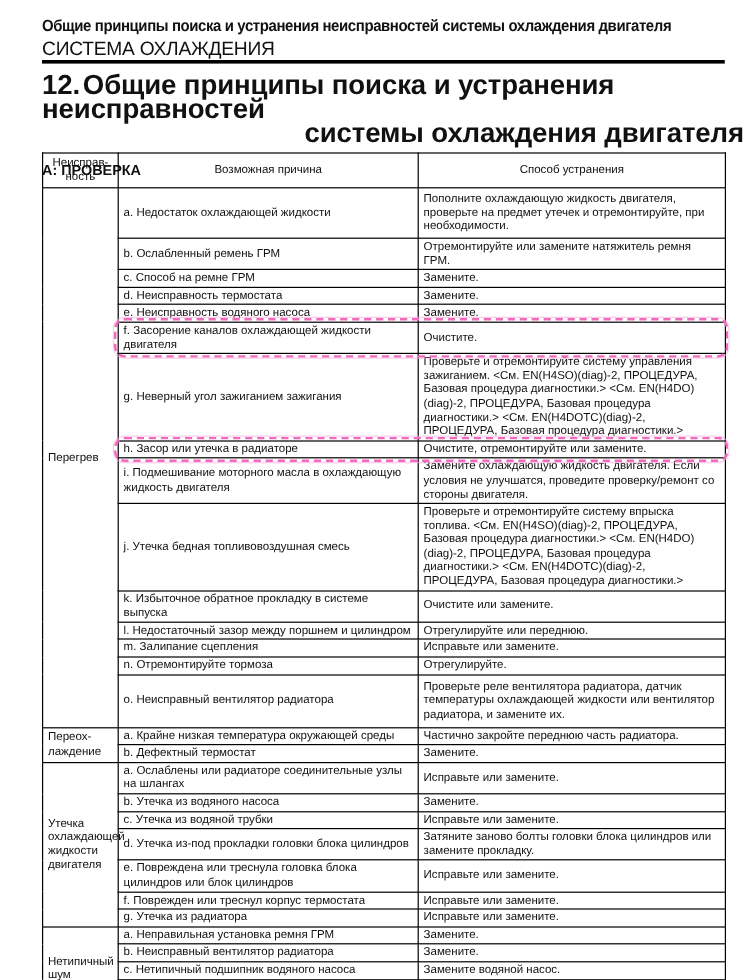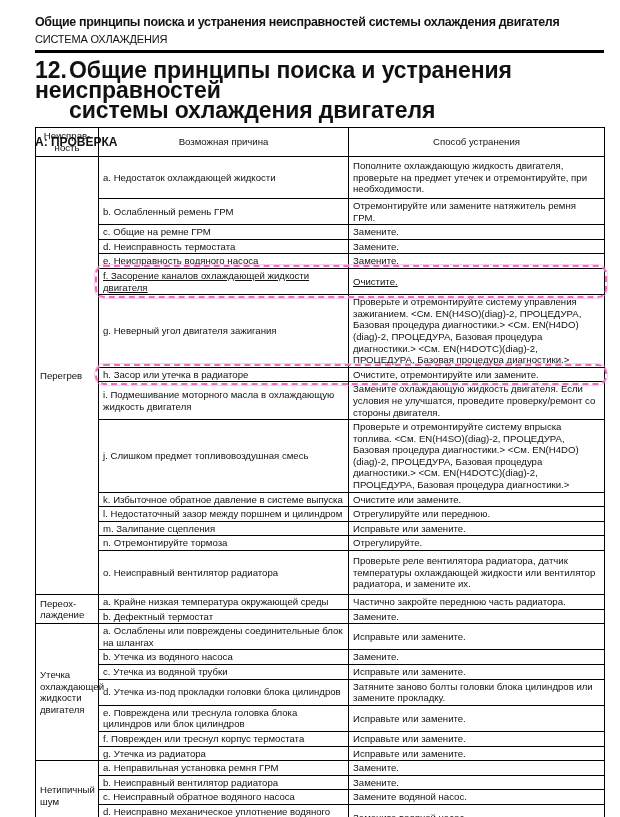--- a/index.html
+++ b/index.html
@@ -1,25 +1,25 @@
 <!DOCTYPE html>
 <html><head>
   <meta charset="utf-8">
   <style>
     html, body { margin: 0; padding: 0; background: #ffffff; }
     body { width: 620px; height: 817px; position: relative; overflow: hidden;
            font-family: "Liberation Sans", "DejaVu Sans", sans-serif; color: #111; }
     .running-title { position: absolute; left: 35px; top: 14px; font-size: 13.4px; font-weight: bold;
                      letter-spacing: -0.35px; white-space: nowrap; transform: scaleX(0.93); transform-origin: left top; }
-    .running-sub { position: absolute; left: 35px; top: 33px; font-size: 11px; letter-spacing: -0.2px; }
+    .running-sub { position: absolute; left: 35px; top: 33px; font-size: 16px; letter-spacing: -0.2px; }
     .rule { position: absolute; left: 35px; width: 569px; top: 50px; height: 3px; background: #000; }
     .section-title { position: absolute; left: 35px; top: 60px; font-size: 23px; font-weight: bold;
                      line-height: 20px; letter-spacing: -0.1px; }
     .section-title .num { display: inline-block; width: 34px; }
-    .section-title .line2 { padding-left: 34px; }
+    .section-title .line2 { padding-left: 34px; text-align: right; }
     .sub-title { position: absolute; left: 35px; top: 102px; font-size: 12px; font-weight: bold; margin-top: 33px; }
     table.tbl { position: absolute; left: 35px; top: 127px; width: 569px; border-collapse: collapse;
                 table-layout: fixed; font-size: 9.6px; line-height: 11.6px; }
     table.tbl td, table.tbl th { border: 1px solid #000; padding: 1px 4px; vertical-align: middle;
                                  font-weight: normal; text-align: left; }
     table.tbl th { text-align: center; height: 26px; padding: 1px 2px; }
     col.c1 { width: 63px; } col.c2 { width: 250px; } col.c3 { width: 256px; }
     td.fault { vertical-align: middle; padding: 1px 4px; }
     .overlay { position: absolute; border: 2px dashed #f06bbd; border-radius: 9px;
                pointer-events: none; box-shadow: 0 0 0 1px rgba(248,170,220,0.6); }
@@ -54,53 +54,53 @@
       <tr style="height: 42px;">
         <td rowspan="15" class="fault">Перегрев</td>
         <td>a. Недостаток охлаждающей жидкости</td>
         <td>Пополните охлаждающую жидкость двигателя, проверьте на предмет утечек и отремонтируйте, при необходимости.</td>
       </tr>
       <tr>
         <td>b. Ослабленный ремень ГРМ</td>
         <td>Отремонтируйте или замените натяжитель ремня ГРМ.</td>
       </tr>
       <tr>
-        <td>c. Общие на ремне ГРМ</td>
+        <td>c. Способ на ремне ГРМ</td>
         <td>Замените.</td>
       </tr>
       <tr>
         <td>d. Неисправность термостата</td>
         <td>Замените.</td>
       </tr>
       <tr>
         <td>e. Неисправность водяного насоса</td>
         <td>Замените.</td>
       </tr>
-      <tr style="height: 24px; text-decoration: underline;">
+      <tr style="height: 24px;">
         <td>f. Засорение каналов охлаждающей жидкости двигателя</td>
         <td>Очистите.</td>
       </tr>
       <tr style="height: 58px;">
-        <td>g. Неверный угол двигателя зажигания</td>
+        <td>g. Неверный угол зажиганием зажигания</td>
         <td>Проверьте и отремонтируйте систему управления зажиганием. &lt;См. EN(H4SO)(diag)-2, ПРОЦЕДУРА, Базовая процедура диагностики.&gt; &lt;См. EN(H4DO)(diag)-2, ПРОЦЕДУРА, Базовая процедура диагностики.&gt; &lt;См. EN(H4DOTC)(diag)-2, ПРОЦЕДУРА, Базовая процедура диагностики.&gt;</td>
       </tr>
       <tr>
         <td>h. Засор или утечка в радиаторе</td>
         <td>Очистите, отремонтируйте или замените.</td>
       </tr>
       <tr style="height: 35px;">
         <td>i. Подмешивание моторного масла в охлаждающую жидкость двигателя</td>
         <td>Замените охлаждающую жидкость двигателя. Если условия не улучшатся, проведите проверку/ремонт со стороны двигателя.</td>
       </tr>
       <tr style="height: 70px;">
-        <td>j. Слишком предмет топливовоздушная смесь</td>
+        <td>j. Утечка бедная топливовоздушная смесь</td>
         <td>Проверьте и отремонтируйте систему впрыска топлива. &lt;См. EN(H4SO)(diag)-2, ПРОЦЕДУРА, Базовая процедура диагностики.&gt; &lt;См. EN(H4DO)(diag)-2, ПРОЦЕДУРА, Базовая процедура диагностики.&gt; &lt;См. EN(H4DOTC)(diag)-2, ПРОЦЕДУРА, Базовая процедура диагностики.&gt;</td>
       </tr>
       <tr>
-        <td>k. Избыточное обратное давление в системе выпуска</td>
+        <td>k. Избыточное обратное прокладку в системе выпуска</td>
         <td>Очистите или замените.</td>
       </tr>
       <tr>
         <td>l. Недостаточный зазор между поршнем и цилиндром</td>
         <td>Отрегулируйте или переднюю.</td>
       </tr>
       <tr>
         <td>m. Залипание сцепления</td>
         <td>Исправьте или замените.</td>
       </tr>
@@ -116,21 +116,21 @@
         <td rowspan="2" class="fault">Переох-лаждение</td>
         <td>a. Крайне низкая температура окружающей среды</td>
         <td>Частично закройте переднюю часть радиатора.</td>
       </tr>
       <tr>
         <td>b. Дефектный термостат</td>
         <td>Замените.</td>
       </tr>
       <tr style="height: 23px;">
         <td rowspan="7" class="fault">Утечка охлаждающей жидкости двигателя</td>
-        <td>a. Ослаблены или повреждены соединительные блок на шлангах</td>
+        <td>a. Ослаблены или радиаторе соединительные узлы на шлангах</td>
         <td>Исправьте или замените.</td>
       </tr>
       <tr>
         <td>b. Утечка из водяного насоса</td>
         <td>Замените.</td>
       </tr>
       <tr>
         <td>c. Утечка из водяной трубки</td>
         <td>Исправьте или замените.</td>
       </tr>
@@ -153,21 +153,21 @@
       <tr>
         <td rowspan="4" class="fault">Нетипичный шум</td>
         <td>a. Неправильная установка ремня ГРМ</td>
         <td>Замените.</td>
       </tr>
       <tr>
         <td>b. Неисправный вентилятор радиатора</td>
         <td>Замените.</td>
       </tr>
       <tr>
-        <td>c. Неисправный обратное водяного насоса</td>
+        <td>c. Нетипичный подшипник водяного насоса</td>
         <td>Замените водяной насос.</td>
       </tr>
       <tr style="height: 23px;">
         <td>d. Неисправно механическое уплотнение водяного насоса</td>
         <td>Замените водяной насос.</td>
       </tr>
     </tbody>
 </table>
 
 <div id="ov1" class="overlay" style="border-color: rgb(240, 107, 189); left: 94.5px; top: 265.469px; width: 508px; height: 28.1875px;"></div>

